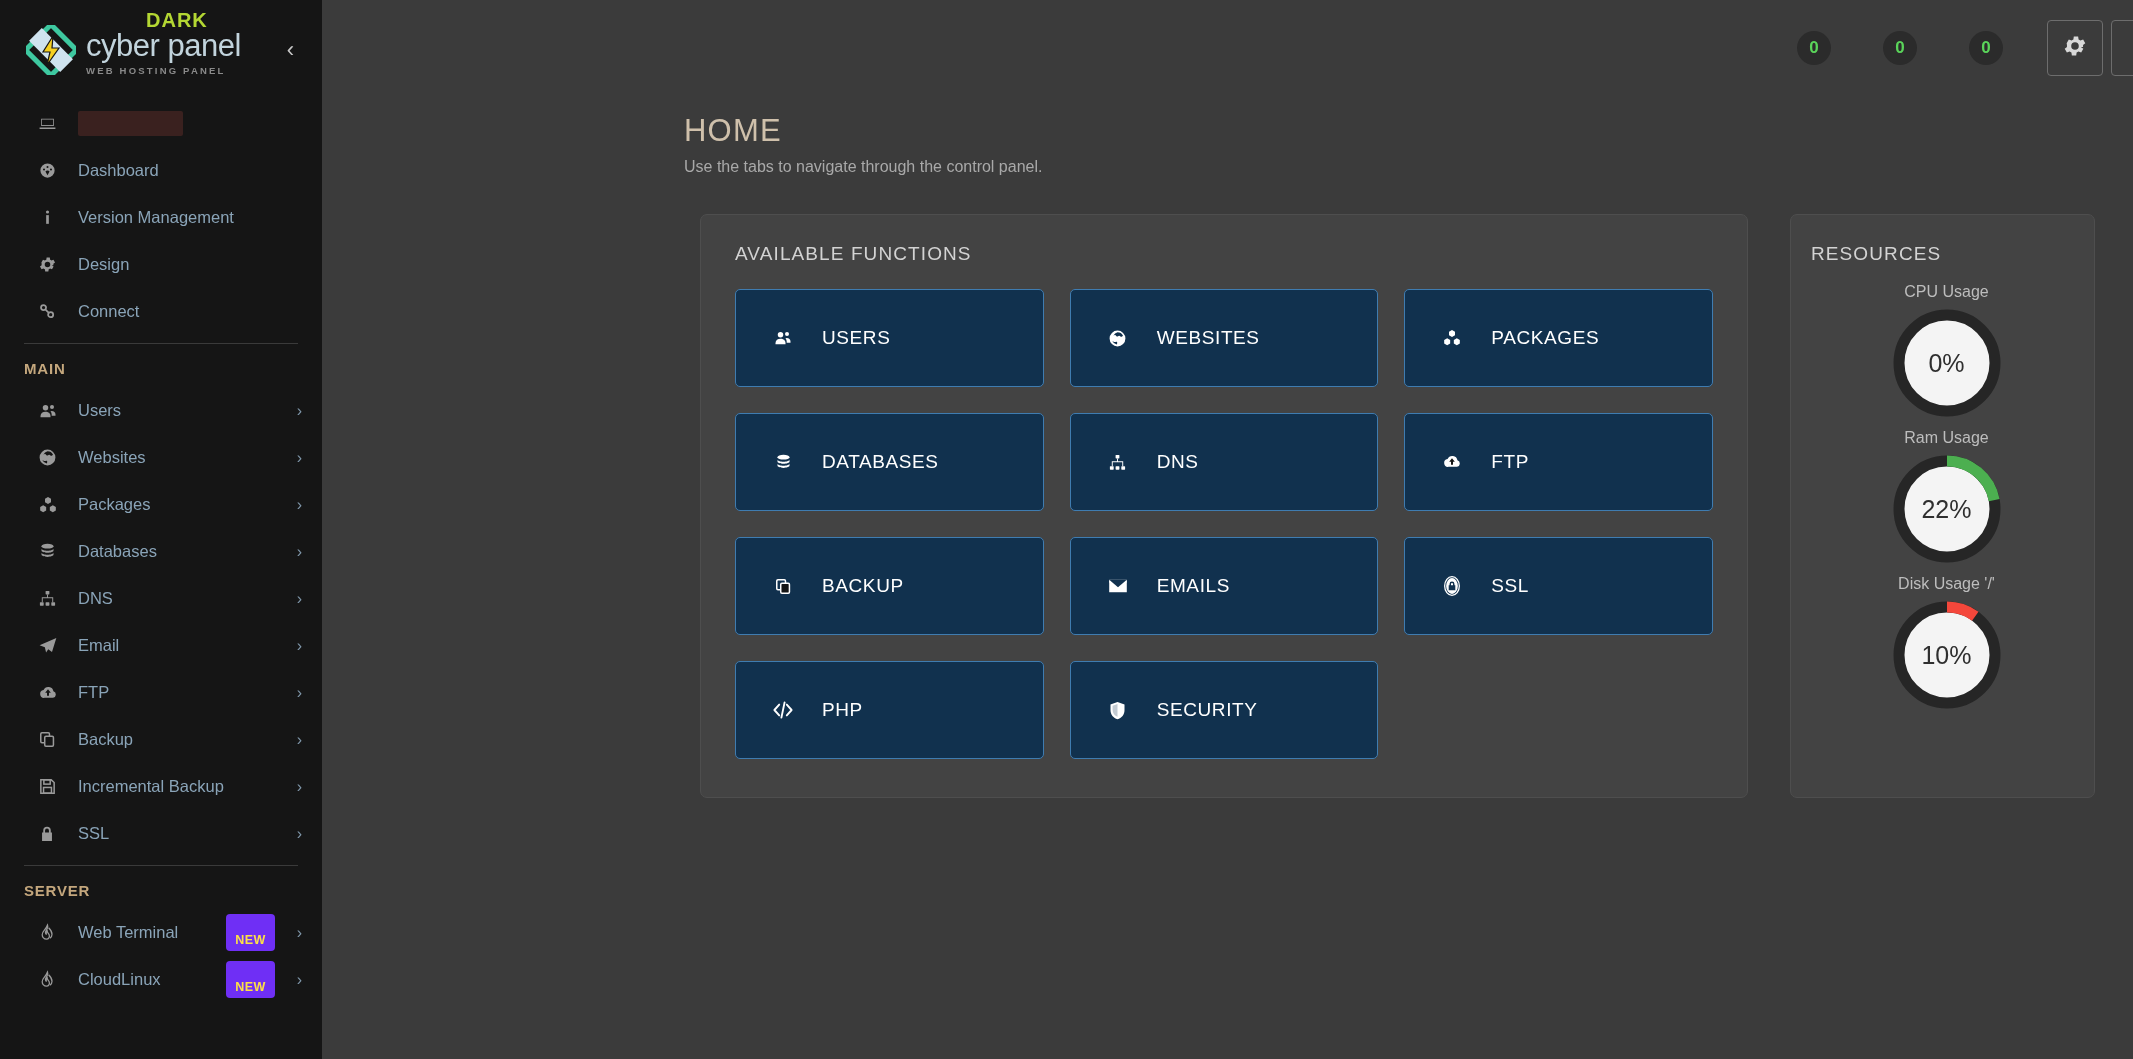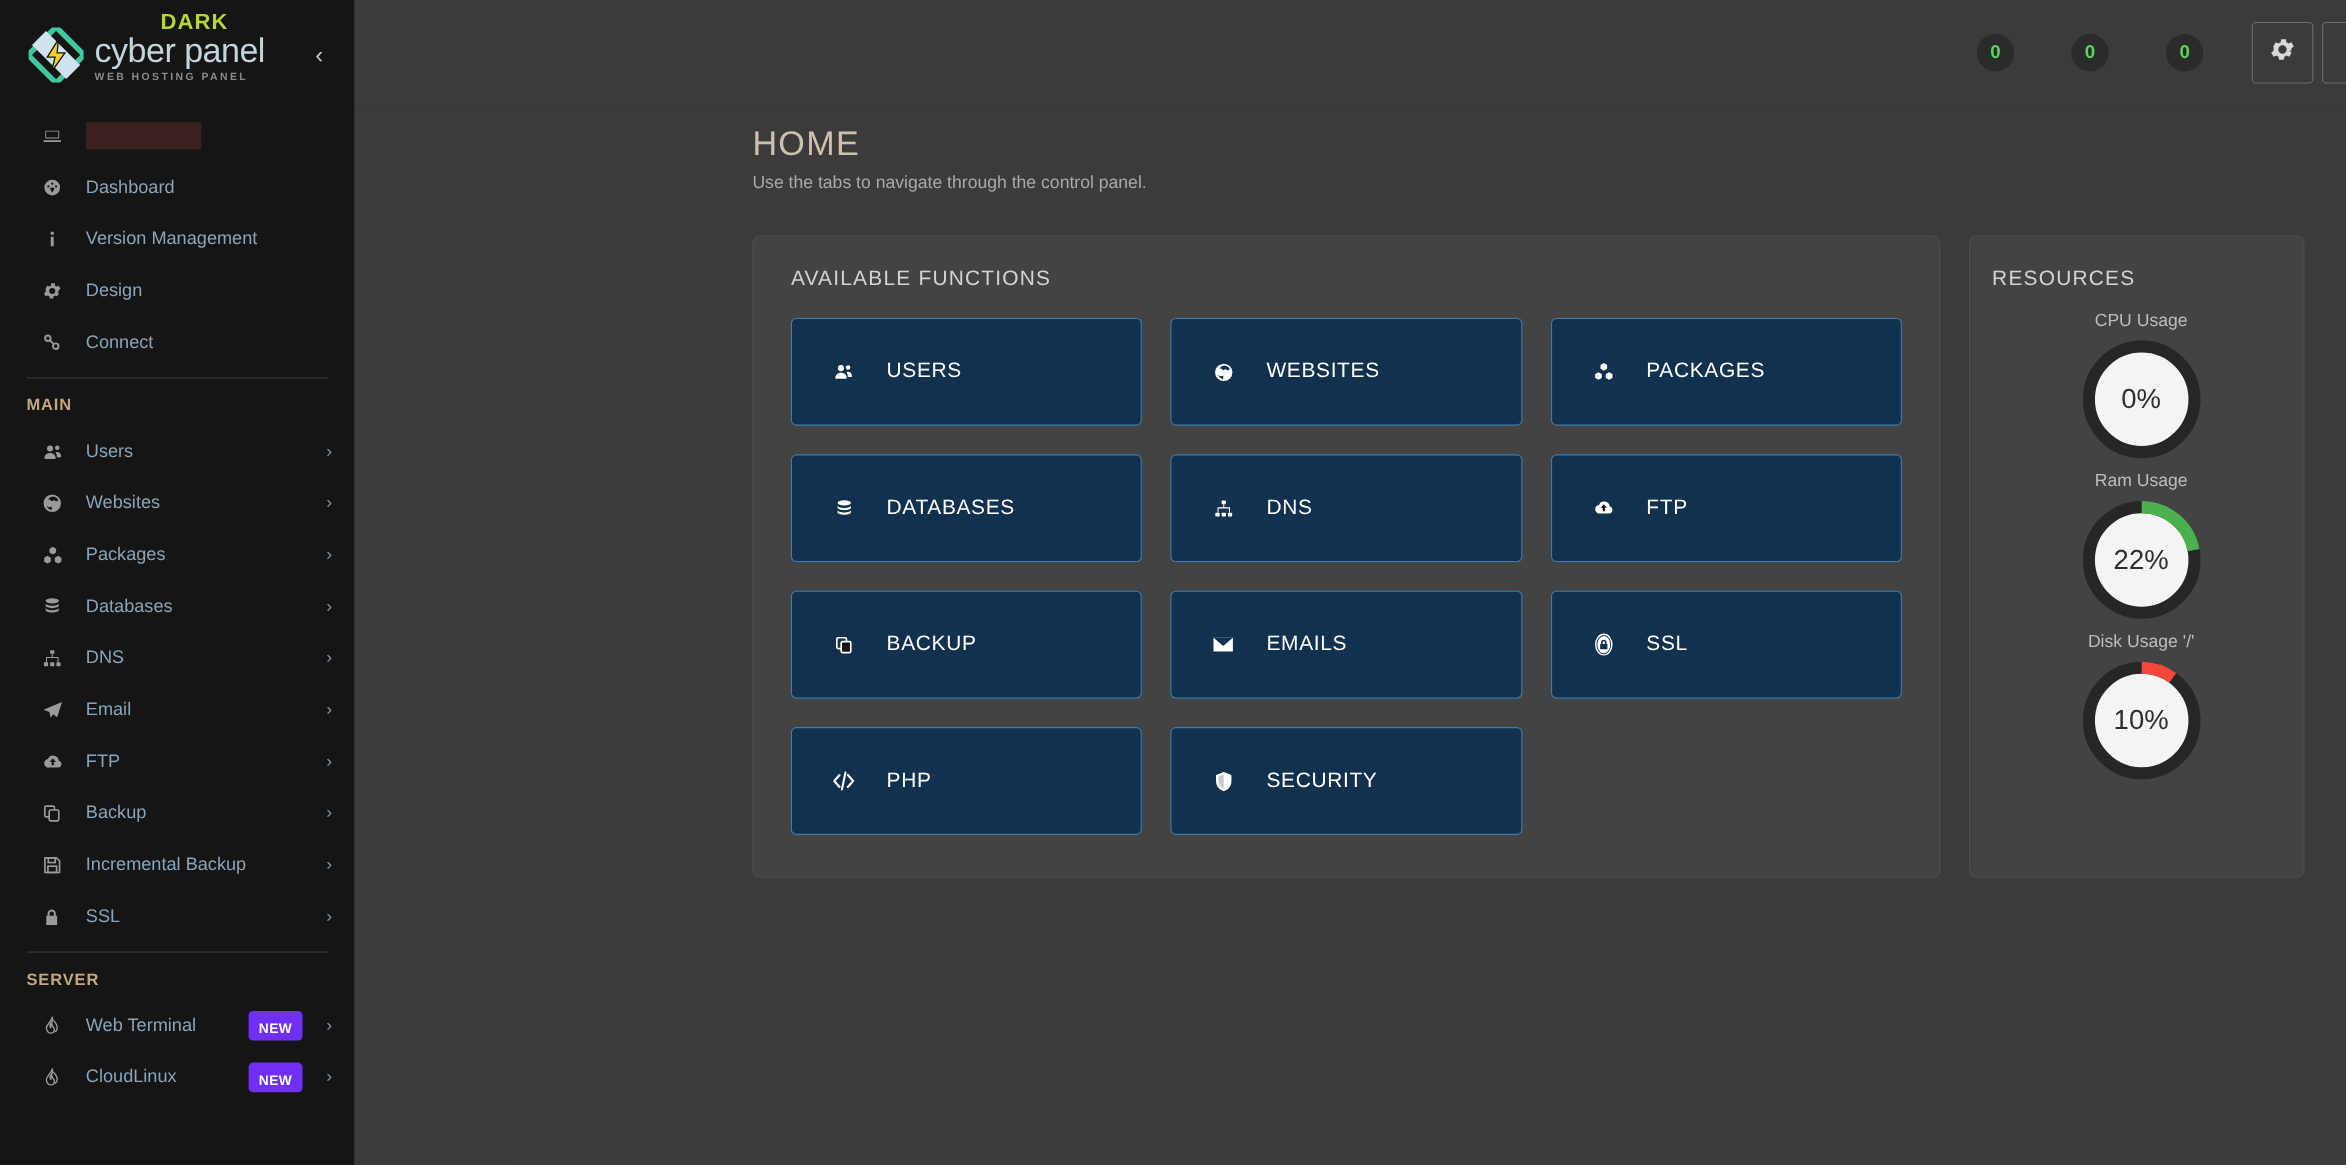--- a/index.html
+++ b/index.html
@@ -58,22 +58,22 @@
     width: 30px; min-width: 30px; display: flex; align-items: center;
     color: #9a9a9a; margin-right: 10px;
   }
   .nav-ico svg { display: block; }
   .nav-label { white-space: nowrap; }
   .redact {
     display: inline-block; width: 105px; height: 25px;
     background: #3a211f; border-radius: 2px;
   }
   .badge-new {
-    background: #6f2ff5; color: #ffffff; font-size: 12.5px; font-weight: bold;
-    padding: 10px 9px 4px 9px; border-radius: 4px; margin-left: auto;
+    background: #6f2ff5; color: #fde047; font-size: 12.5px; font-weight: bold;
+    padding: 20px 9px 4px 9px; border-radius: 4px; margin-left: auto;
     letter-spacing: 0.4px; line-height: 1;
   }
   .chev {
     margin-left: auto; color: #7e95a8; font-size: 16px; line-height: 1;
     padding-left: 10px;
   }
   .badge-new + .chev { margin-left: 12px; }
 
   
   .main { flex: 1; height: 1059px; display: flex; flex-direction: column; background: #3b3b3b; }
@@ -99,21 +99,21 @@
 
   .content { padding: 0 0 0 0; flex: 1; }
   .page-head { padding: 18px 0 0 362px; }
   .page-title {
     font-size: 31px; color: #cfc0ab; font-weight: normal; letter-spacing: 1.2px;
   }
   .page-sub { font-size: 16px; color: #a9a9a9; margin-top: 9px; }
 
   .panels { display: flex; padding: 38px 38px 0 362px; gap: 26px; }
   .card {
-    background: #434343; border: 1px solid #4e4e4e; border-radius: 7px;
+    background: #434343; border: 1px solid #4e4e4e; border-radius: 7px; margin-left: 16px;
   }
   .card-functions { flex: 1; padding: 28px 34px 38px 34px; }
   .card-resources {
     width: 305px; min-width: 305px; padding: 28px 12px 30px 20px;
     text-align: center;
   }
   .card-title {
     font-size: 19px; color: #d3d3d3; letter-spacing: 1.1px; font-weight: normal;
     margin-bottom: 24px;
   }

